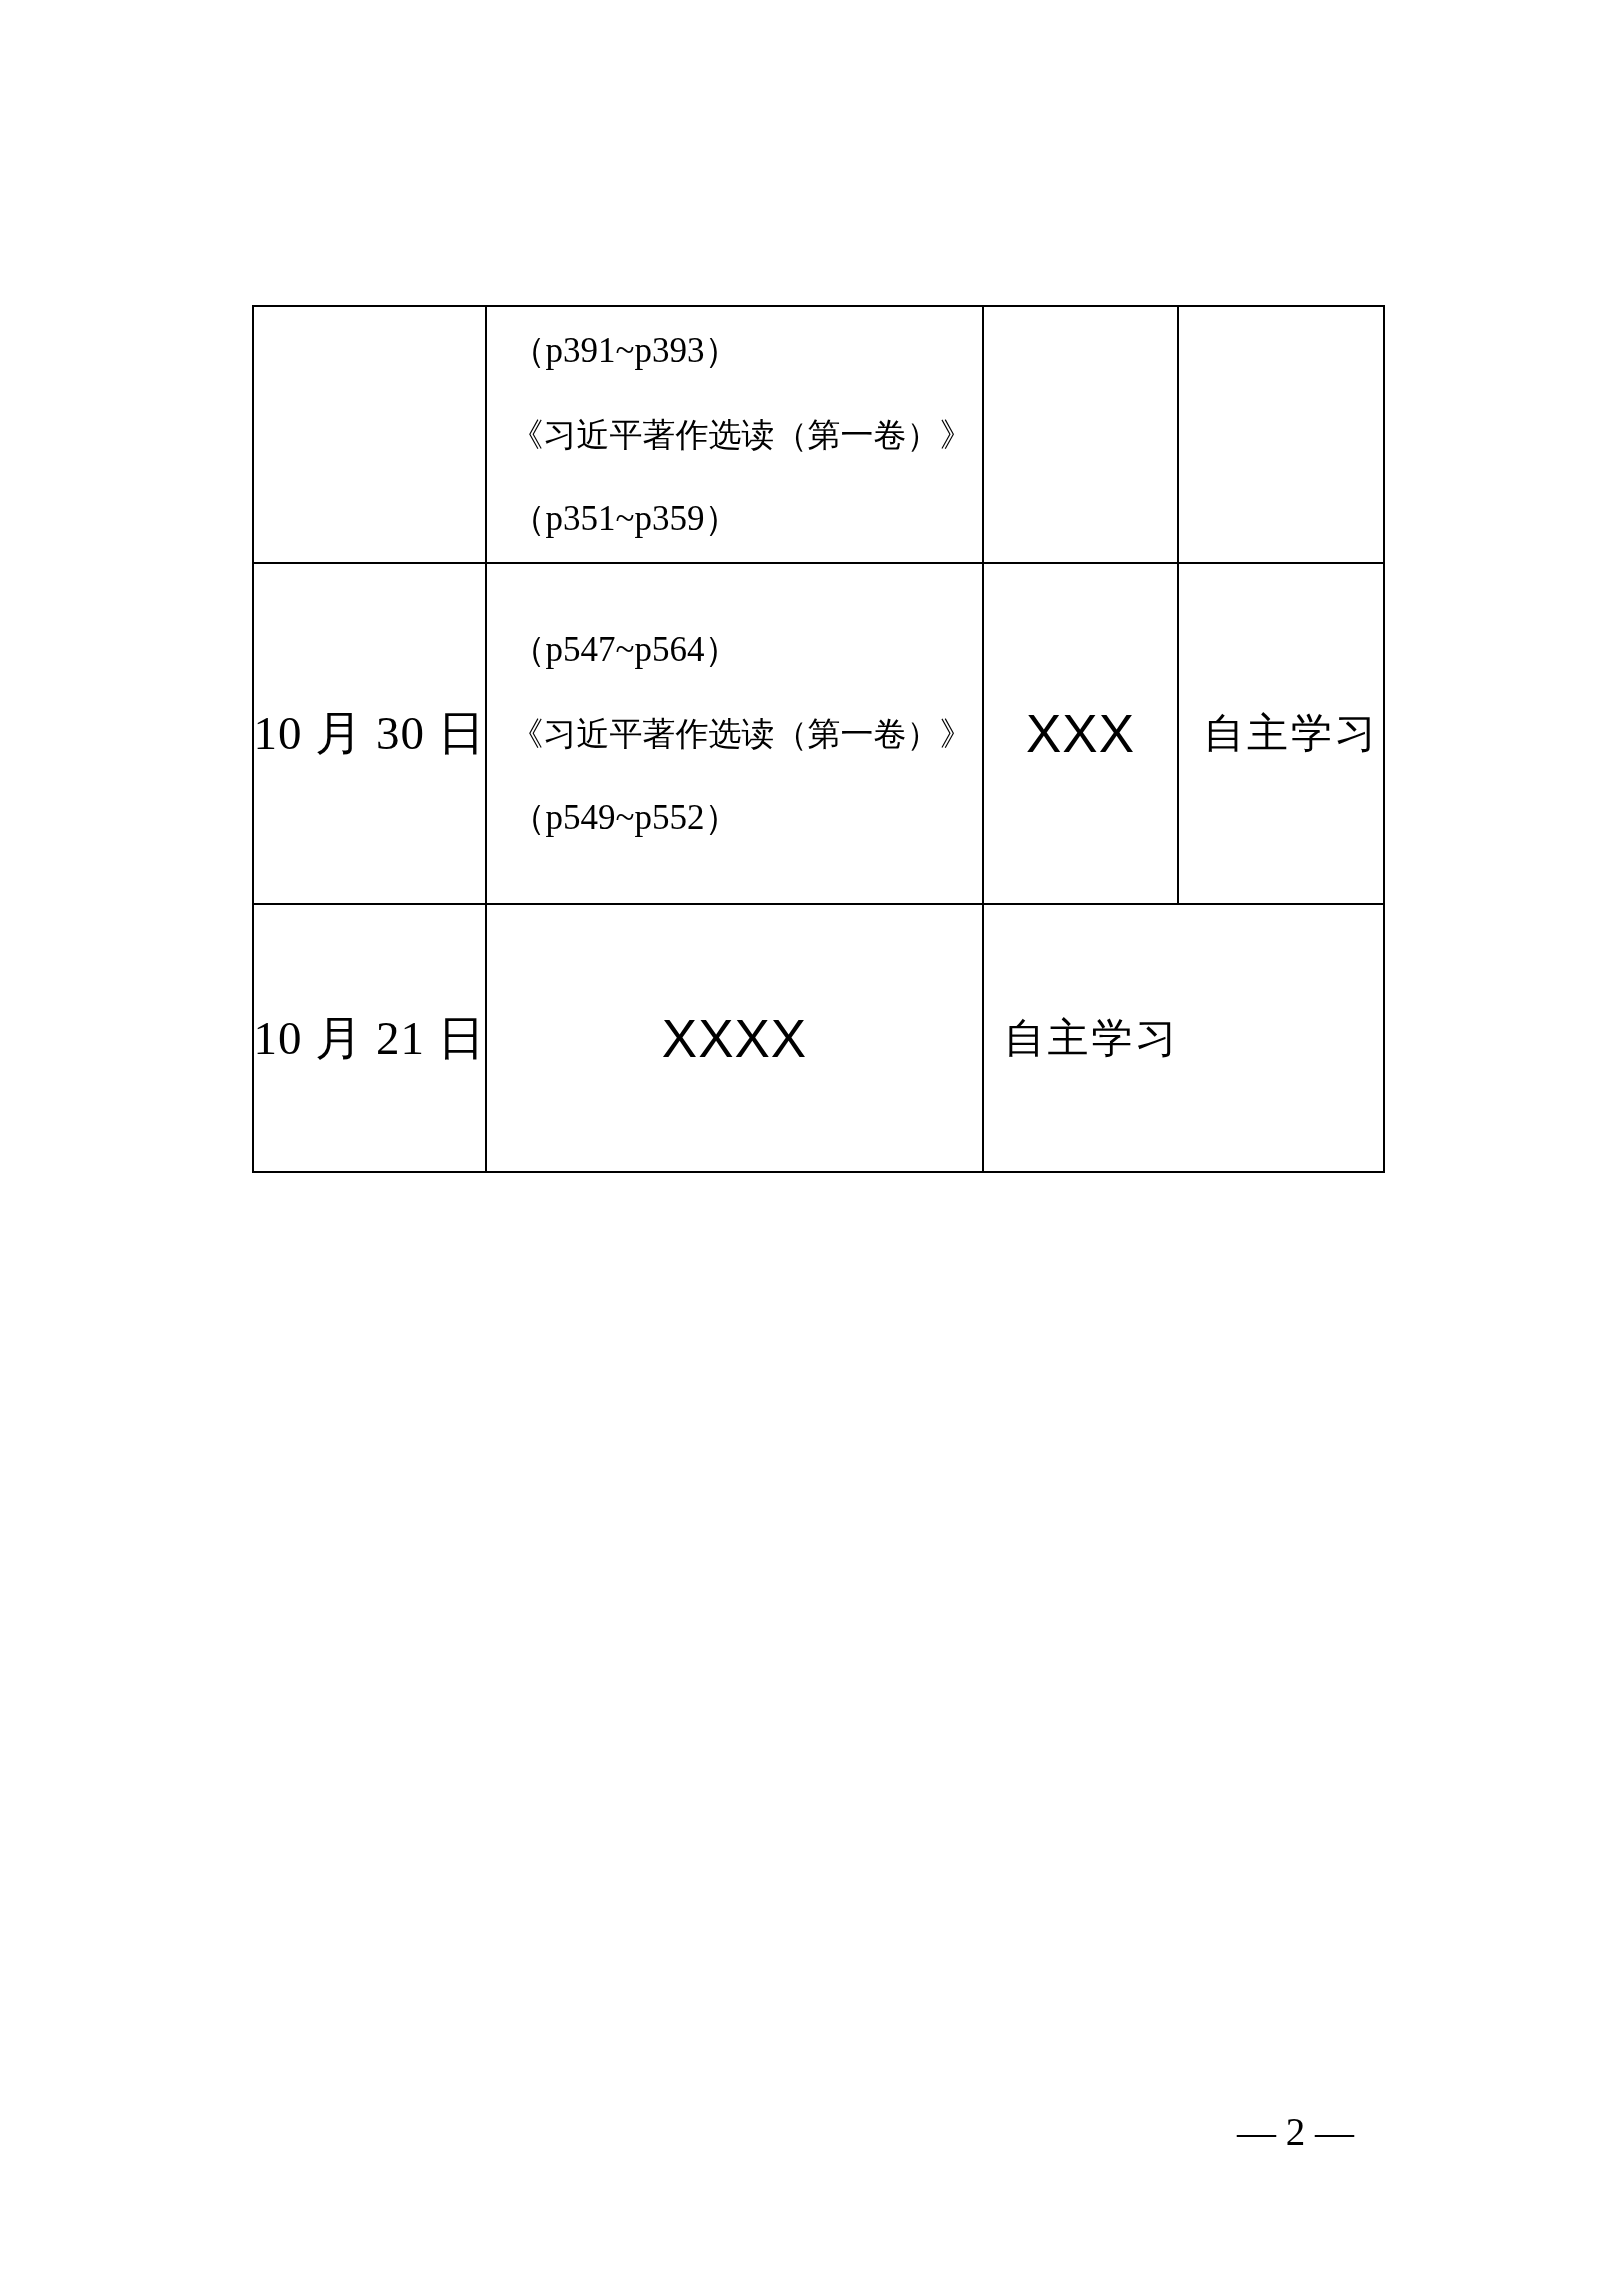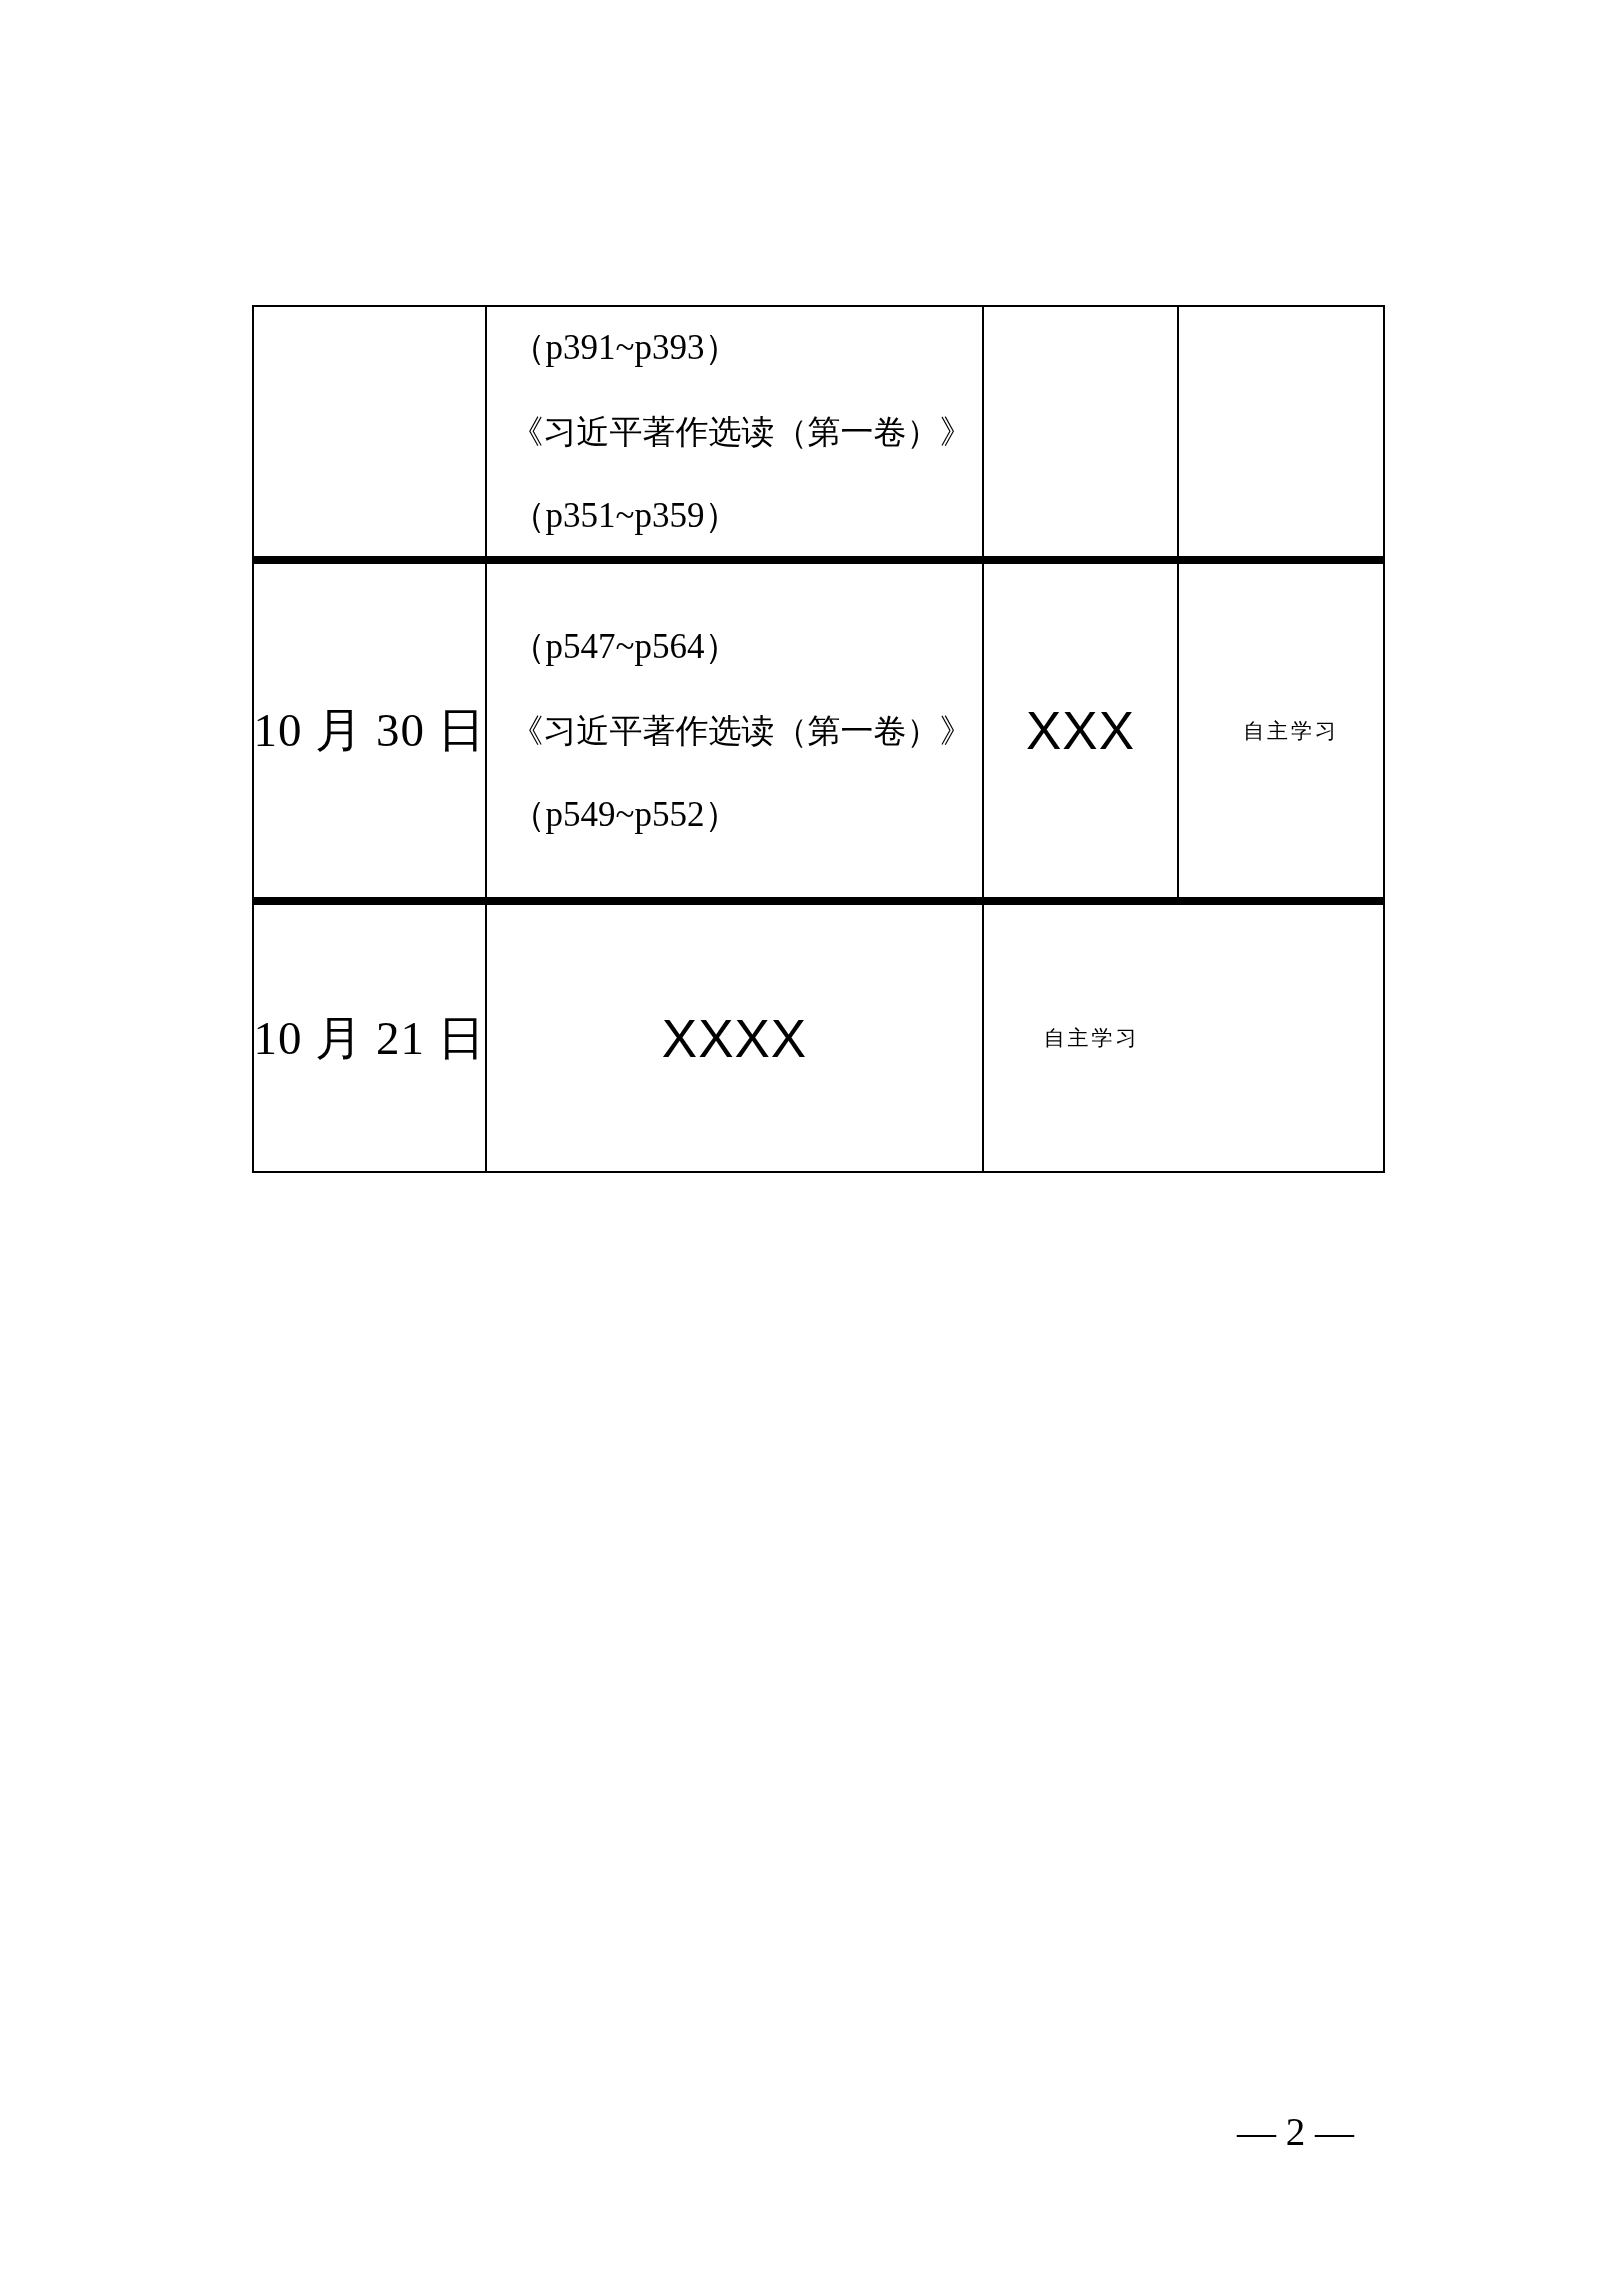--- a/index.html
+++ b/index.html
@@ -16,21 +16,21 @@
     left:252px; top:305px;
     width:1133px; height:868px;
     border:2.9px solid #000;
     box-sizing:border-box;
     display:grid;
     grid-template-columns:233px 497px 195px 1fr;
     grid-template-rows:257px 341px 1fr;
   }
   .cell {
     border-right:2px solid #000;
-    border-bottom:8px solid #000000;
+    border-bottom:2px solid #000000;
     display:flex;
     align-items:center;
     justify-content:center;
     box-sizing:border-box;
     overflow:hidden;
   }
   .cell.last-col { border-right:none; }
   .cell.last-row { border-bottom:none; }
   .date-cell {
     font-size:47px;
@@ -50,21 +50,21 @@
   }
   .material-line.pages {
     font-size:35px;
   }
   .person-cell {
     font-family:"Liberation Sans","DejaVu Sans",sans-serif;
     font-size:53px;
     letter-spacing:1px;
   }
   .mode-cell {
-    font-size:21px;
+    font-size:41px;
     letter-spacing:2.9px;
     white-space:nowrap;
     padding-left:20px;
   }
   .page-number {
     position:absolute;
     left:1237px;
     top:2109px;
     font-size:39px;
     white-space:nowrap;

